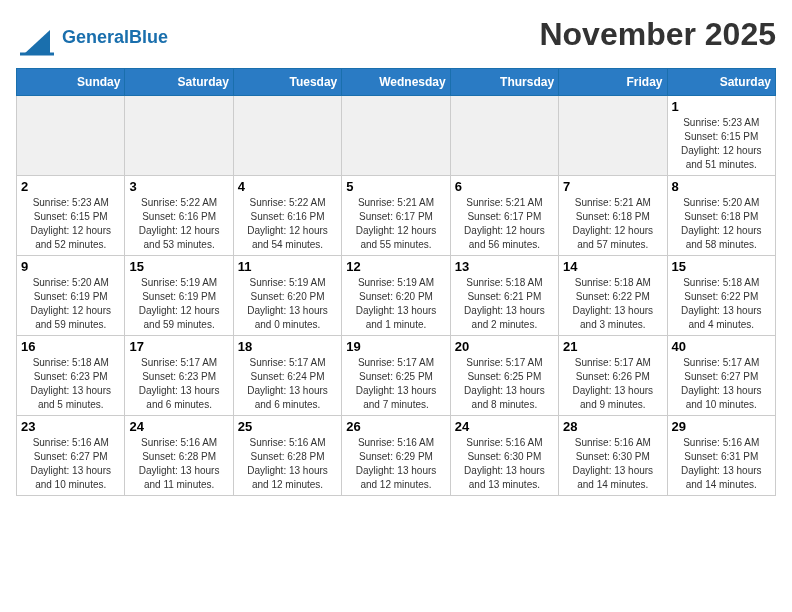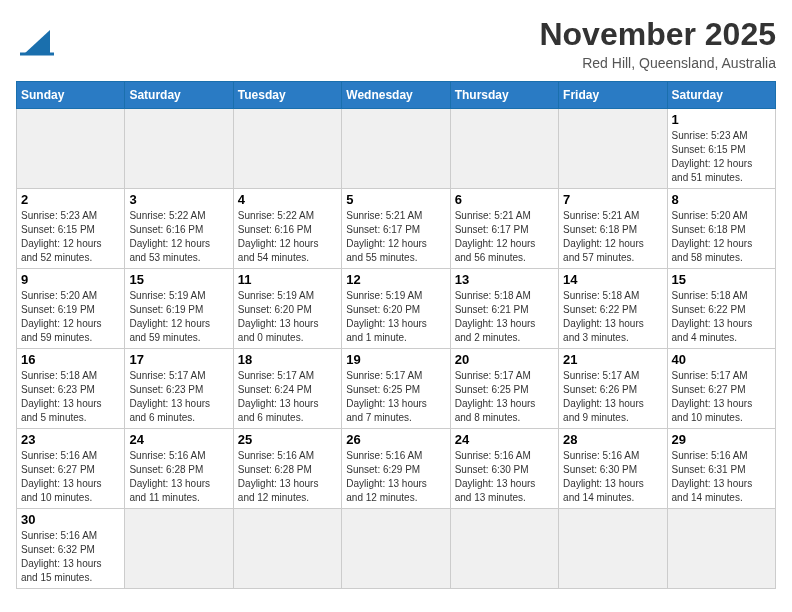--- a/index.html
+++ b/index.html
@@ -44,21 +44,21 @@
     }
     .calendar {
       width: 100%;
       border-collapse: collapse;
       font-size: 11px;
     }
     .calendar th {
       background: #2a7bc4;
       color: #fff;
       padding: 6px 4px;
-      text-align: left;
+      text-align: right;
       font-size: 12px;
       border: 1px solid #1a6fad;
     }
     .calendar td {
       border: 1px solid #ccc;
       vertical-align: top;
       padding: 3px 4px;
       width: calc(100% / 7);
       height: 78px;
       background: #fff;
@@ -73,45 +73,50 @@
     .day-number {
       font-weight: bold;
       font-size: 13px;
       display: block;
       margin-bottom: 2px;
     }
     .day-info {
       font-size: 10px;
       color: #333;
       line-height: 1.4;
+      text-align: center;
     }
     .logo-wrapper {
       display: flex;
       align-items: center;
       gap: 4px;
     }
   </style>
 </head>
 <body>
 
 <div class="header">
   <div class="logo">
     <div class="logo-wrapper">
       <div style="position:relative; width:42px; height:42px;">
         
         <svg width="42" height="42" viewBox="0 0 42 42">
           <polygon points="8,38 34,38 34,14" fill="#1a6fad"></polygon>
           <line x1="4" y1="38" x2="38" y2="38" stroke="#1a6fad" stroke-width="3"></line>
         </svg>
       </div>
+      <div>
+        <span class="logo-text">
+          <span>General</span><span style="color:#1a6fad;">Blue</span>
+        </span>
+      </div>
     </div>
   </div>
   <div class="title-block">
     <div class="month-title">November 2025</div>
-    <div class="location">Red Hill, Queensland, Australia</div>
   </div>
 </div>
 
 <table class="calendar">
   <thead>
     <tr>
     <th>Sunday</th>
         <th>Saturday</th>
         <th>Tuesday</th>
         <th>Wednesday</th>
@@ -333,29 +338,14 @@
 and 14 minutes.</div>
         </td>
         <td>
           <span class="day-number">29</span>
           <div class="day-info" style="white-space: pre-line;">Sunrise: 5:16 AM
 Sunset: 6:31 PM
 Daylight: 13 hours
 and 14 minutes.</div>
         </td>
       </tr>
-      <tr>
-        <td>
-          <span class="day-number">30</span>
-          <div class="day-info" style="white-space: pre-line;">Sunrise: 5:16 AM
-Sunset: 6:32 PM
-Daylight: 13 hours
-and 15 minutes.</div>
-        </td>
-        <td class="last-row"></td>
-        <td class="last-row"></td>
-        <td class="last-row"></td>
-        <td class="last-row"></td>
-        <td class="last-row"></td>
-        <td class="last-row"></td>
-      </tr>
     </tbody>
 </table>
 
 </body></html>

